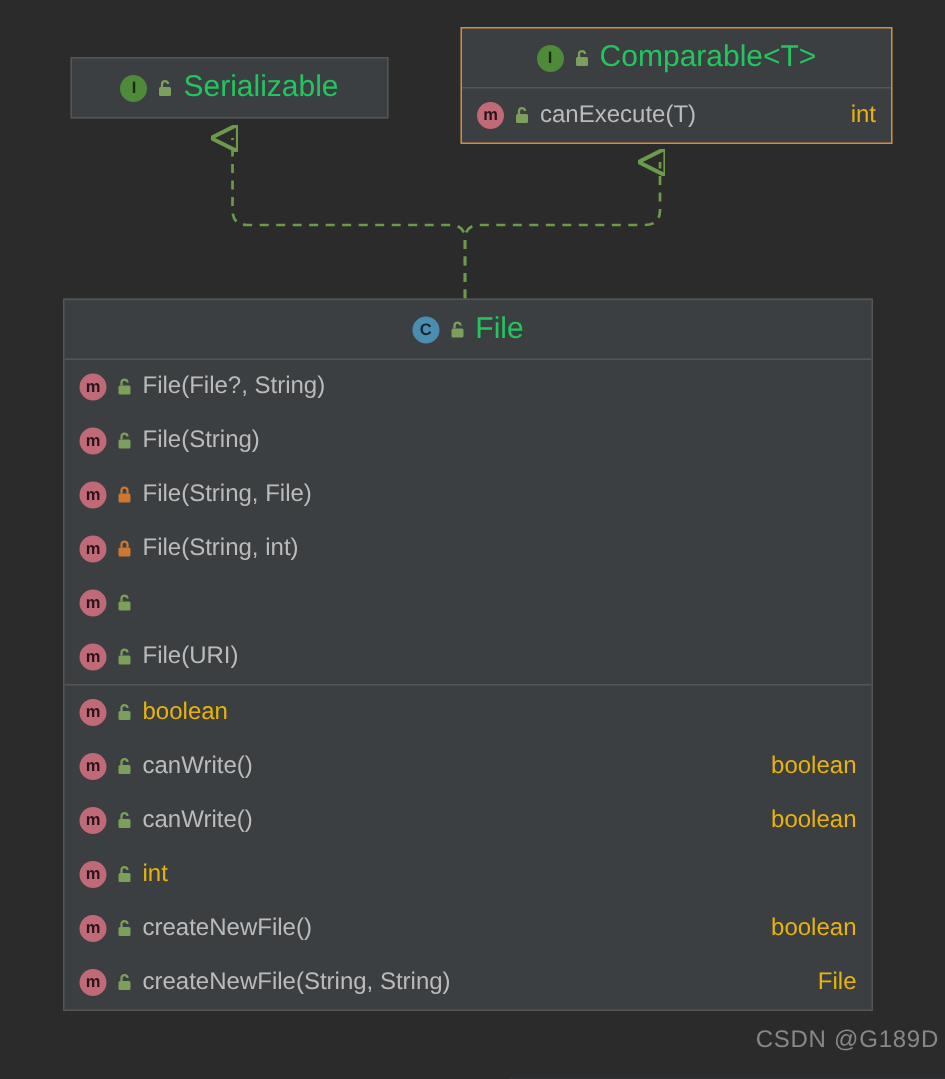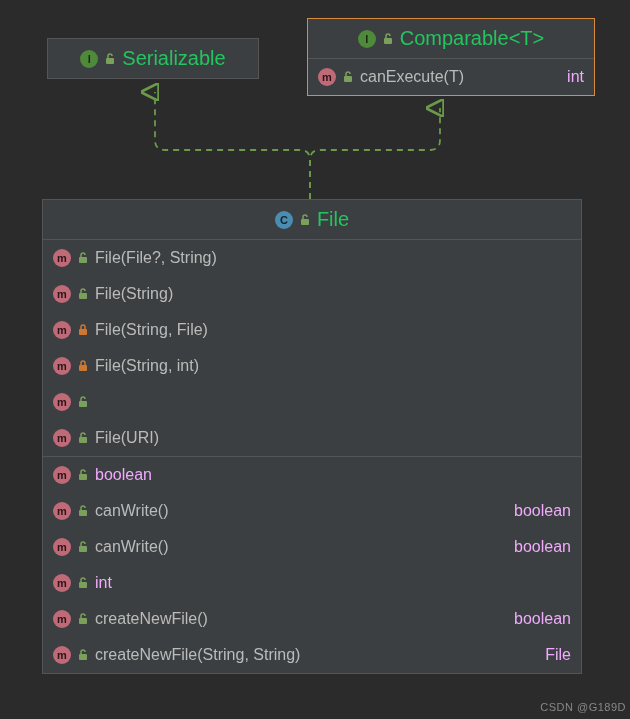--- a/index.html
+++ b/index.html
@@ -42,21 +42,21 @@
   font-size: 16px;
   height: 36px;
 }
 .member-sig {
   color: #bbbbbb;
   flex: 1;
   white-space: nowrap;
   overflow: hidden;
 }
 .member-ret {
-  color: #f0abfc;
+  color: #eab308;
   text-align: right;
 }
 .section-sep {
   border-top: 1px solid #555555;
 }
 .icon-circle {
   display: inline-flex;
   width: 18px;
   height: 18px;
   border-radius: 50%;
@@ -77,22 +77,22 @@
 .lock-icon svg { display: block; }
 .svg-layer {
   position: absolute;
   top: 0;
   left: 0;
   pointer-events: none;
 }
 .watermark {
   position: absolute;
   right: 4px;
-  bottom: 6px;
-  font-size: 11px;
+  bottom: 16px;
+  font-size: 16px;
   color: #888888;
   transform: rotate(0deg);
   letter-spacing: 0.5px;
 }
 </style>
 </head>
 <body>
 
 <div class="box" style="left:47px; top:38px; width:212px;">
   <div class="box-header">

